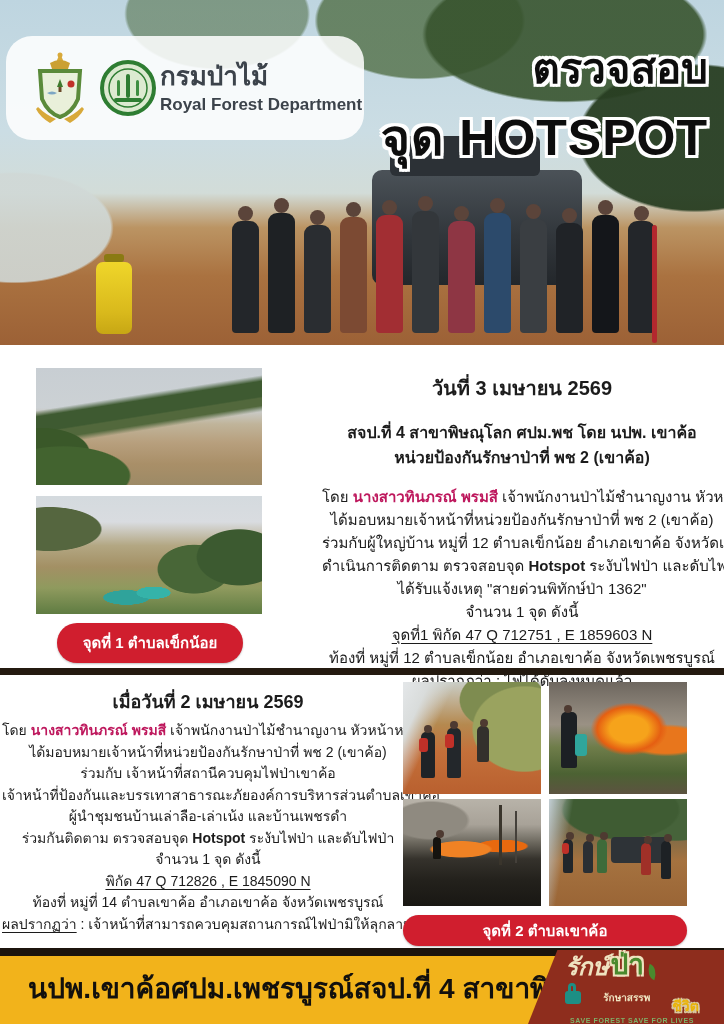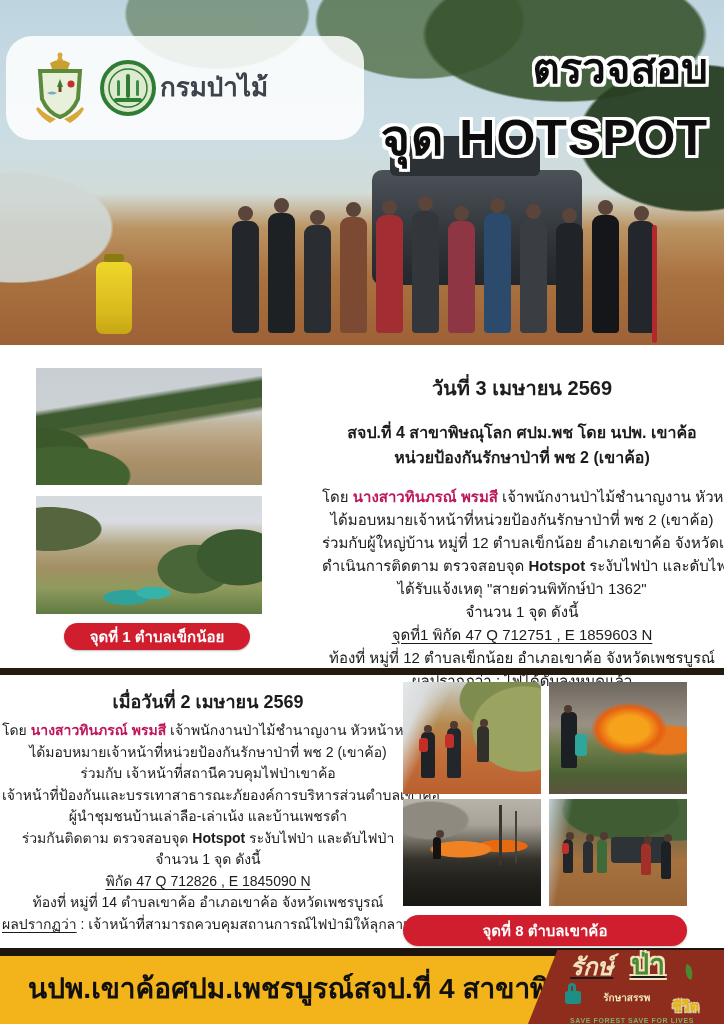--- a/index.html
+++ b/index.html
@@ -56,21 +56,21 @@
     background:
       radial-gradient(28px 10px at 52% 82%, #35b3a9 0 60%, transparent 62%),
       radial-gradient(38px 12px at 40% 86%, #2fa39b 0 60%, transparent 62%),
       radial-gradient(70px 46px at 90% 52%, #3c5a30 0 60%, transparent 62%),
       radial-gradient(60px 40px at 70% 62%, #486637 0 60%, transparent 62%),
       radial-gradient(85px 36px at 6% 28%, #55663f 0 60%, transparent 62%),
       linear-gradient(180deg,#d4dade 0%,#d9dce0 22%,#b3a783 42%,#a39064 60%,#8f9a5e 78%,#5f7c42 100%);}
 
   .badge{position:absolute;background:#d01e2e;color:#fff;font-weight:bold;font-size:15px;
       border-radius:999px;display:flex;align-items:center;justify-content:center;box-shadow:0 1px 2px rgba(0,0,0,.25);}
-  .badge1{left:57px;top:623px;width:186px;height:27px;margin-left:7px;}
+  .badge1{left:57px;top:623px;width:186px;height:40px;}
   .badge2{left:403px;top:915px;width:284px;height:31px;}
 
   .s1-text{position:absolute;left:322px;top:372px;width:400px;text-align:center;}
   .s-date{font-size:20px;font-weight:bold;margin-bottom:16px;}
   .s-org div{font-size:16px;font-weight:bold;line-height:25px;white-space:nowrap;}
   .s-body{margin-top:15px;}
   .s-body .line{font-size:15px;line-height:23px;white-space:nowrap;}
   .red{color:#be185d;font-weight:bold;}
   .b{font-weight:bold;}
   .u{text-decoration:underline;text-underline-offset:3px;}
@@ -112,21 +112,21 @@
   .tank{position:absolute;border-radius:3px;background:#2fa69c;}
   .truckD{position:absolute;left:62px;top:38px;width:58px;height:26px;border-radius:4px;background:#2e3337;}
 
   
   .footer-black{position:absolute;left:0;top:948px;width:724px;height:8px;background:#1c140d;}
   .footer-yellow{position:absolute;left:0;top:956px;width:724px;height:68px;background:#f2b31b;}
   .footer-units{position:absolute;left:28px;top:966px;display:flex;font-size:28px;font-weight:900;color:#12100d;}
   .maroon{position:absolute;right:0;top:950px;width:196px;height:74px;background:#8e2d1d;
       clip-path:polygon(15% 0,100% 0,100% 100%,0% 100%);display:flex;align-items:center;justify-content:center;}
   .logo-box{text-align:center;line-height:1;transform:translateX(6px);}
-  .lg-row1{display:flex;align-items:flex-end;justify-content:center;gap:18px;text-decoration:underline;}
+  .lg-row1{display:flex;align-items:flex-end;gap:2px;}
   .lg-raksa{font-size:24px;font-weight:900;font-style:italic;color:#efe3c0;}
   .lg-pa{font-size:28px;font-weight:900;color:#4a8a2e;
       text-shadow:-2px -2px 0 #efe3c0,2px -2px 0 #efe3c0,-2px 2px 0 #efe3c0,2px 2px 0 #efe3c0;}
   .leaf{display:inline-block;width:10px;height:14px;background:#4a8a2e;border-radius:0 100% 0 100%;
       transform:rotate(20deg);margin-left:1px;}
   .lg-row2{display:flex;align-items:center;justify-content:center;gap:22px;margin-top:4px;}
   .lock{position:relative;width:16px;height:13px;background:#1d8f84;border-radius:3px;}
   .lock::before{content:"";position:absolute;top:-8px;left:3px;width:8px;height:8px;border:3px solid #1d8f84;
       border-bottom:none;border-radius:6px 6px 0 0;box-sizing:border-box;}
   .lg-sub{font-size:10px;font-weight:bold;color:#efe3c0;}
@@ -174,20 +174,21 @@
       <svg class="seal" viewBox="0 0 56 56">
         <circle cx="28" cy="28" r="26" fill="#dcead0" stroke="#2e7d32" stroke-width="4"></circle>
         <circle cx="28" cy="28" r="19" fill="none" stroke="#2e7d32" stroke-width="1.5"></circle>
         <rect x="26" y="14" width="4" height="24" rx="2" fill="#2e7d32"></rect>
         <rect x="17" y="20" width="3" height="16" rx="1.5" fill="#3e8e41"></rect>
         <rect x="36" y="20" width="3" height="16" rx="1.5" fill="#3e8e41"></rect>
         <rect x="14" y="38" width="28" height="4" rx="2" fill="#2e7d32"></rect>
       </svg>
       <div class="org">
         <div class="org-th">กรมป่าไม้</div>
+        <div class="org-en">Royal Forest Department</div>
       </div>
     </div>
 
     <div class="hero-title">
       <div class="t1">ตรวจสอบ</div>
       <div class="t2">จุด HOTSPOT</div>
     </div>
   </div>
 
   <div class="photo photo1"></div>
@@ -247,21 +248,21 @@
   </div>
   <div class="photo photoD">
     <div class="truckD"></div>
     <div class="fig" style="left:14px;top:40px;width:10px;height:34px;color:#22262a"></div>
     <div class="pack" style="left:13px;top:44px;width:7px;height:11px"></div>
     <div class="fig" style="left:34px;top:42px;width:10px;height:32px;color:#2b2f33"></div>
     <div class="fig" style="left:48px;top:40px;width:10px;height:34px;color:#3e6b3a"></div>
     <div class="fig" style="left:92px;top:44px;width:10px;height:32px;color:#a03028"></div>
     <div class="fig" style="left:112px;top:42px;width:10px;height:38px;color:#1d2125"></div>
   </div>
-  <div class="badge badge2">จุดที่ 8 ตำบลเขาค้อ</div>
+  <div class="badge badge2">จุดที่ 2 ตำบลเขาค้อ</div>
 
   <div class="footer-black"></div>
   <div class="footer-yellow"></div>
   <div class="footer-units">
     <span>นปพ.เขาค้อ</span>
     <span>ศปม.เพชรบูรณ์</span>
     <span>สจป.ที่ 4 สาขาพิษณุโลก</span>
   </div>
   <div class="maroon">
     <div class="logo-box">

